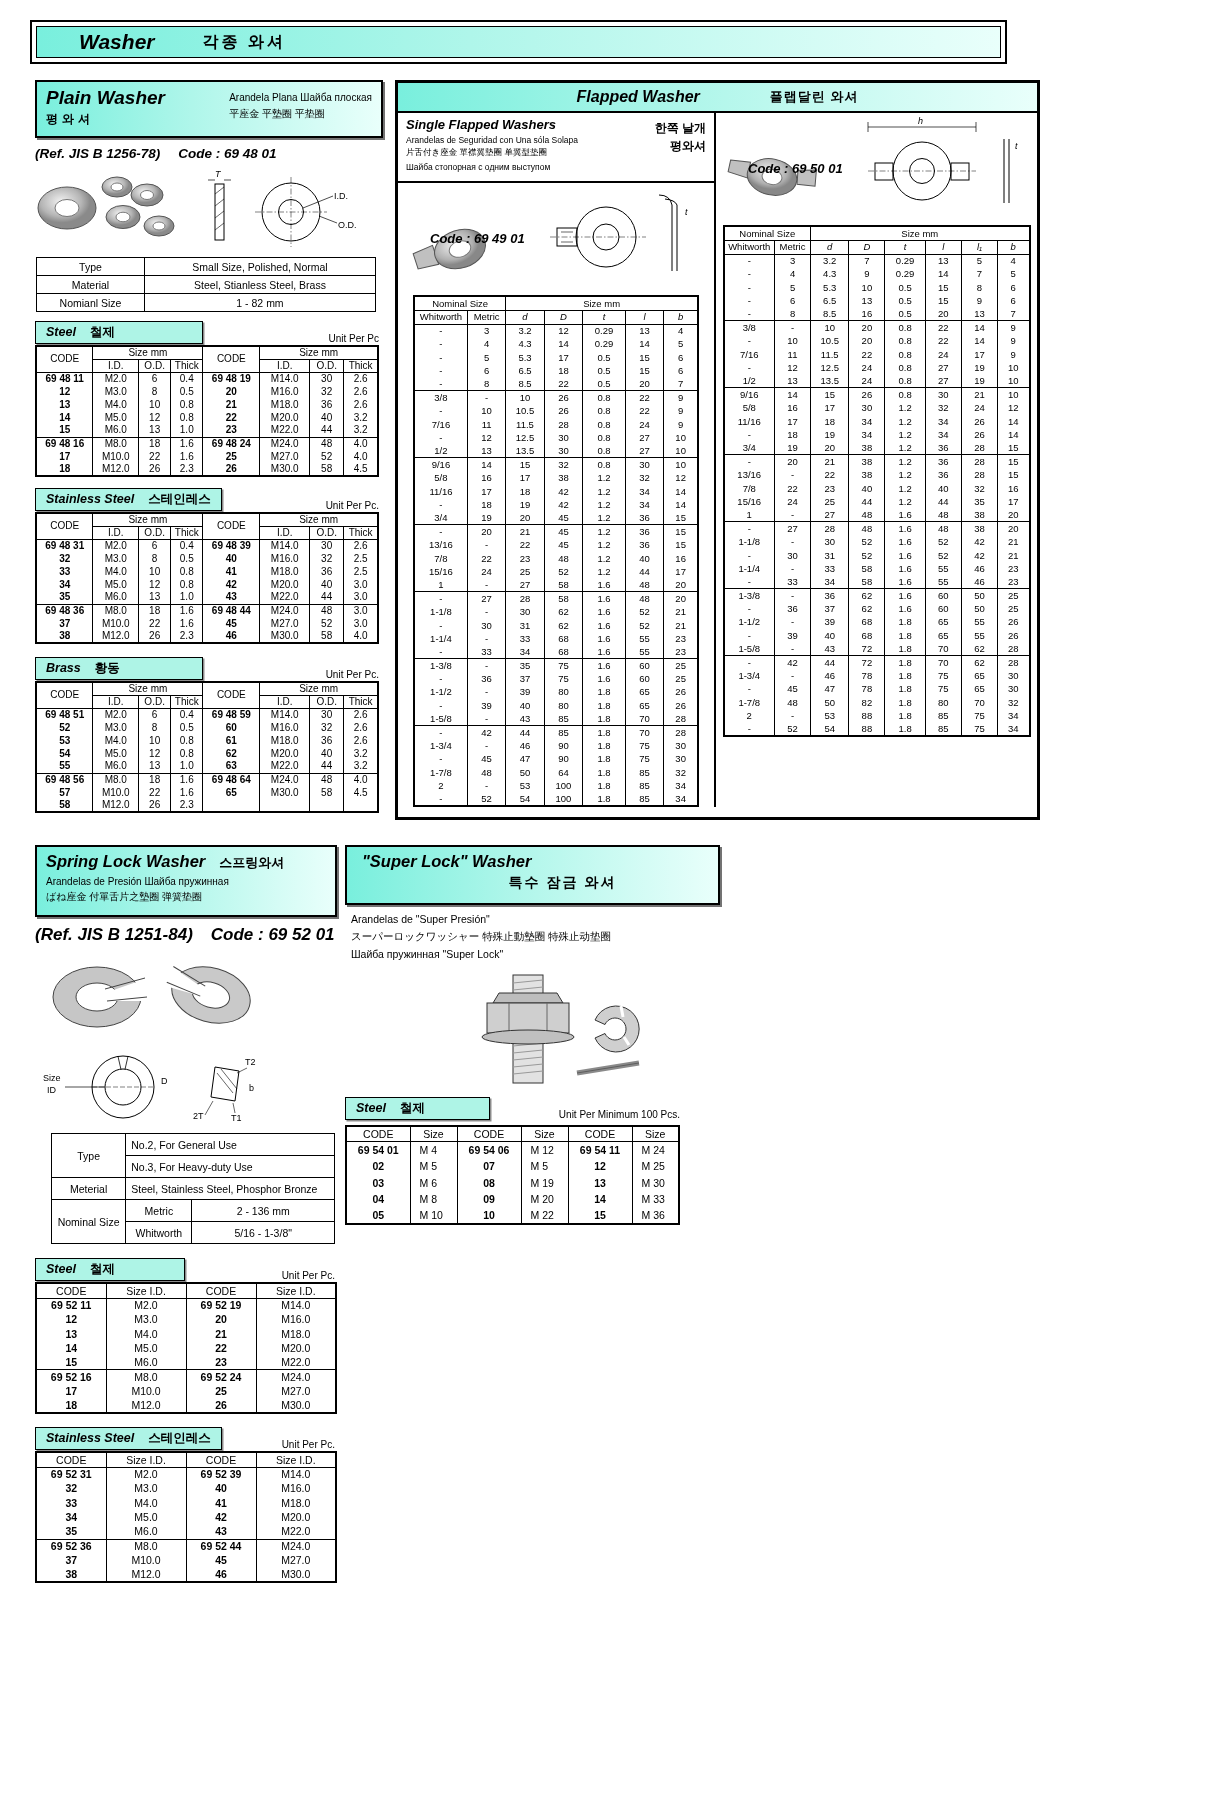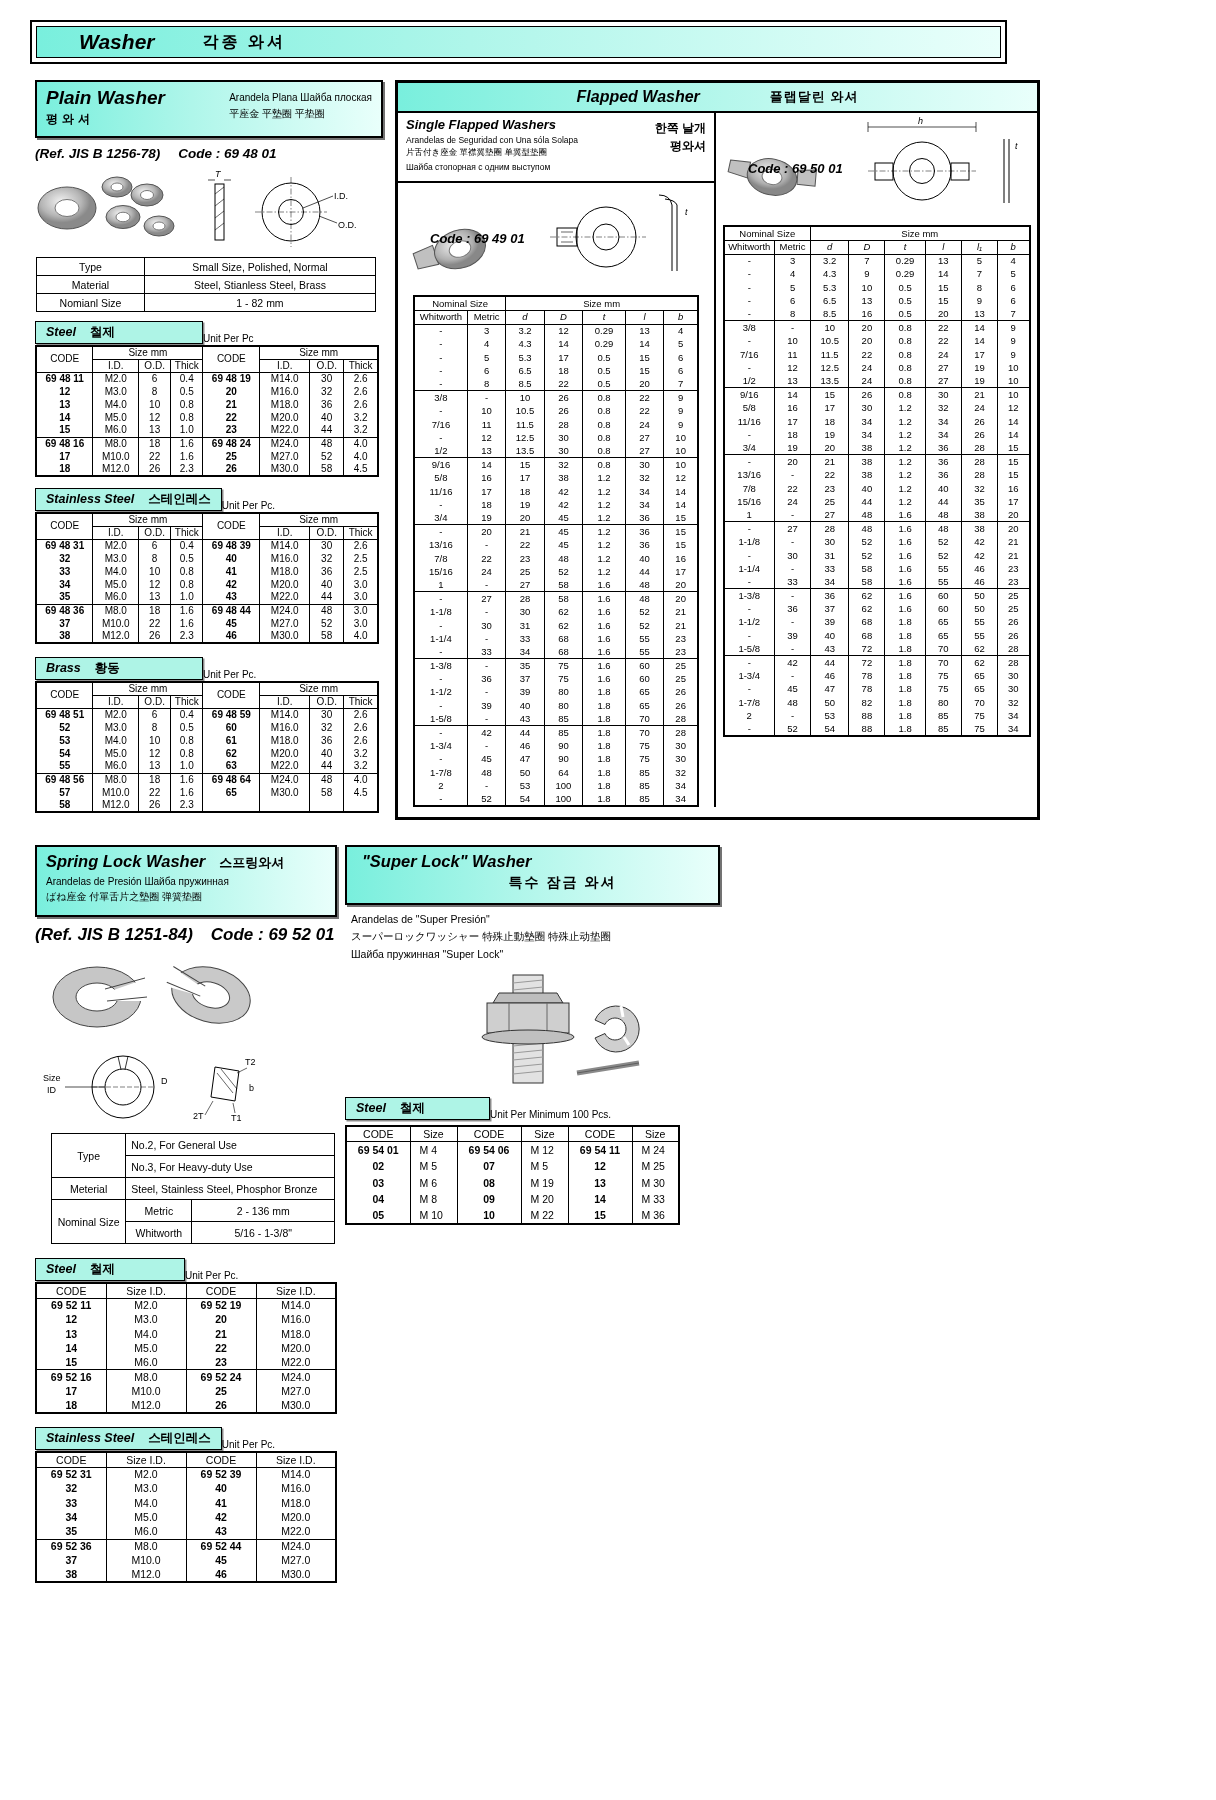--- a/index.html
+++ b/index.html
@@ -16,21 +16,21 @@
 .section{position:absolute;}
 
 
 .sec-title{border:2px solid #000;box-shadow:2px 2px 0 rgba(0,0,0,.55);padding:5px 9px;}
 .pt-en{font-size:19px;font-weight:bold;font-style:italic;}
 .pt-ko{font-size:12px;font-weight:bold;letter-spacing:4px;margin-top:2px;}
 .pt-alt{font-size:10px;line-height:1.6;margin-top:3px;}
 .ref-line{font-size:13.5px;font-weight:bold;font-style:italic;margin-top:8px;display:flex;gap:18px;white-space:nowrap;}
 
 
-.mat-row{display:flex;align-items:flex-end;}
+.mat-row{display:flex;justify-content:space-between;align-items:flex-end;}
 .mat-box{border:1.5px solid #000;background:#aef4e6;box-shadow:1.5px 1.5px 0 rgba(0,0,0,.45);padding:2px 10px;font-size:12.5px;font-weight:bold;white-space:nowrap;}
 .mat-box .en{font-style:italic;}
 .mat-box .ko{margin-left:14px;}
 .unit{font-size:10px;}
 
 
 table.data{border-collapse:collapse;table-layout:fixed;border:2px solid #000;background:#fff;}
 table.data th{font-weight:normal;font-size:10px;height:13px;line-height:1;border:1px solid #000;padding:0;}
 table.data td{font-size:10px;height:13px;line-height:1;text-align:center;border-left:1px solid #000;border-right:1px solid #000;padding:0;white-space:nowrap;}
 table.data tr.group-start td{border-top:1.5px solid #000;}

